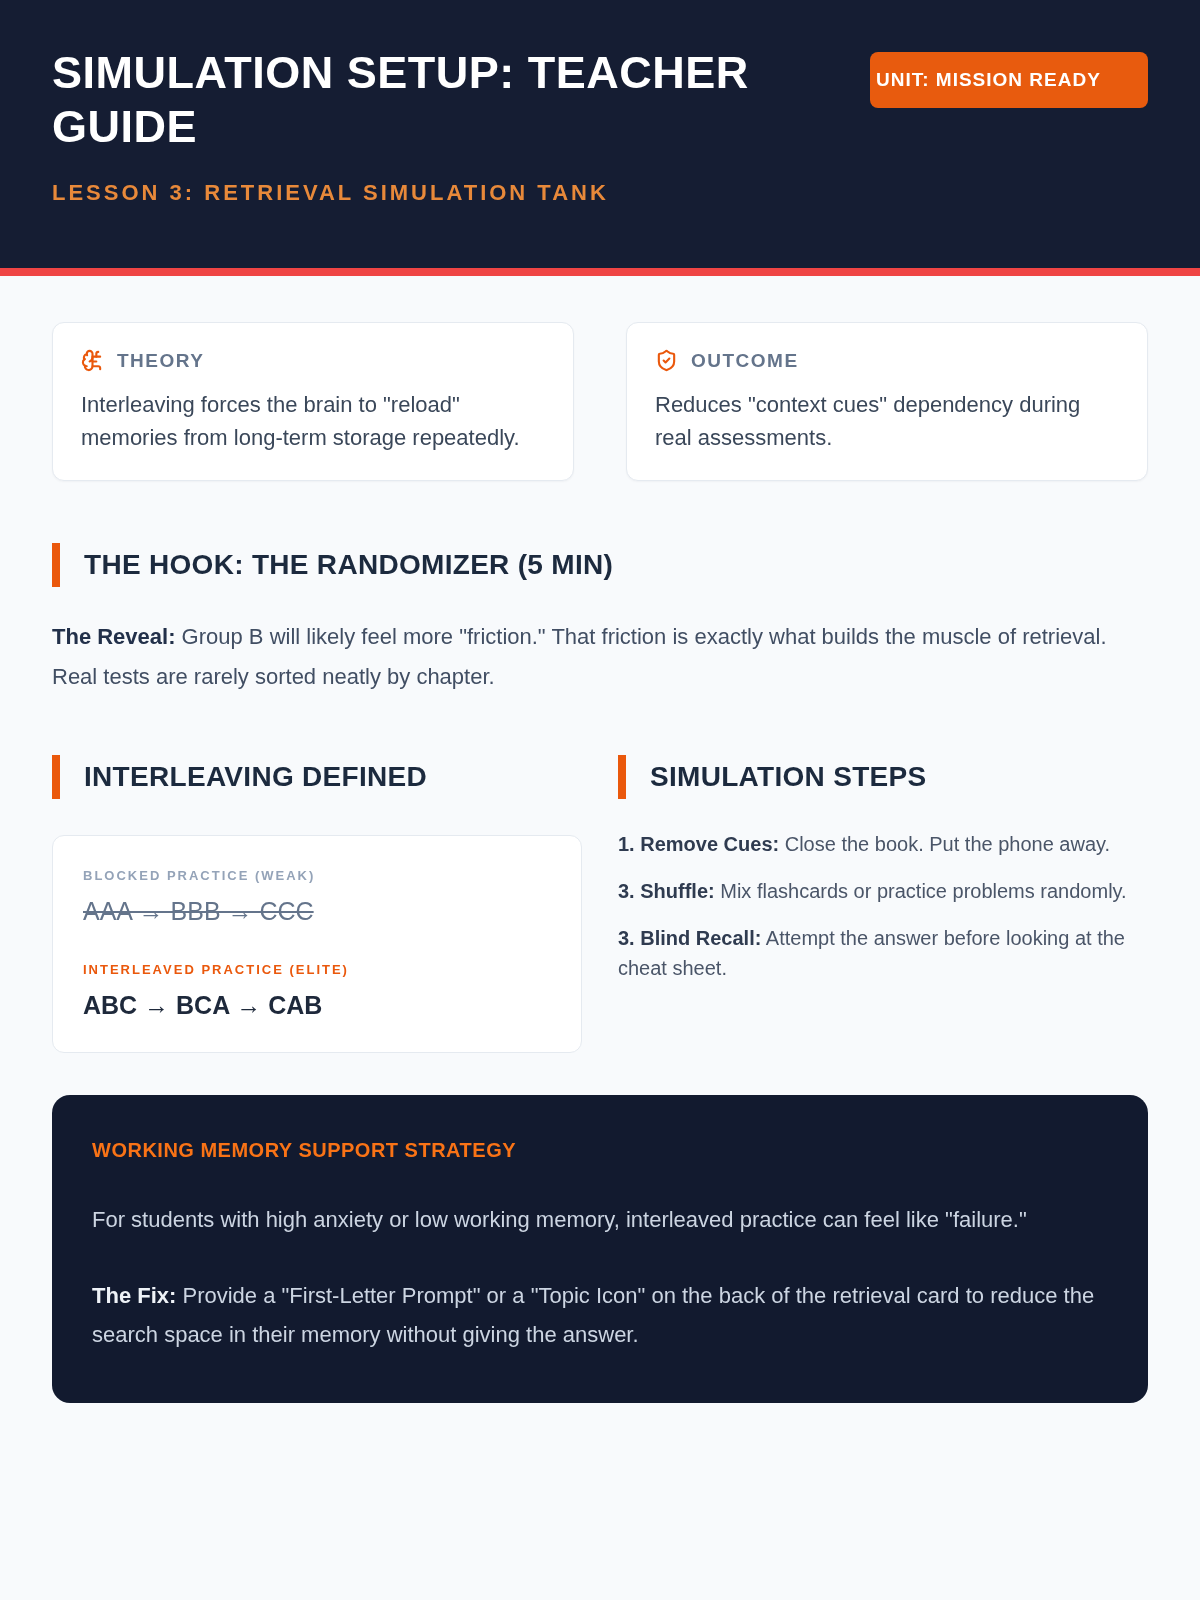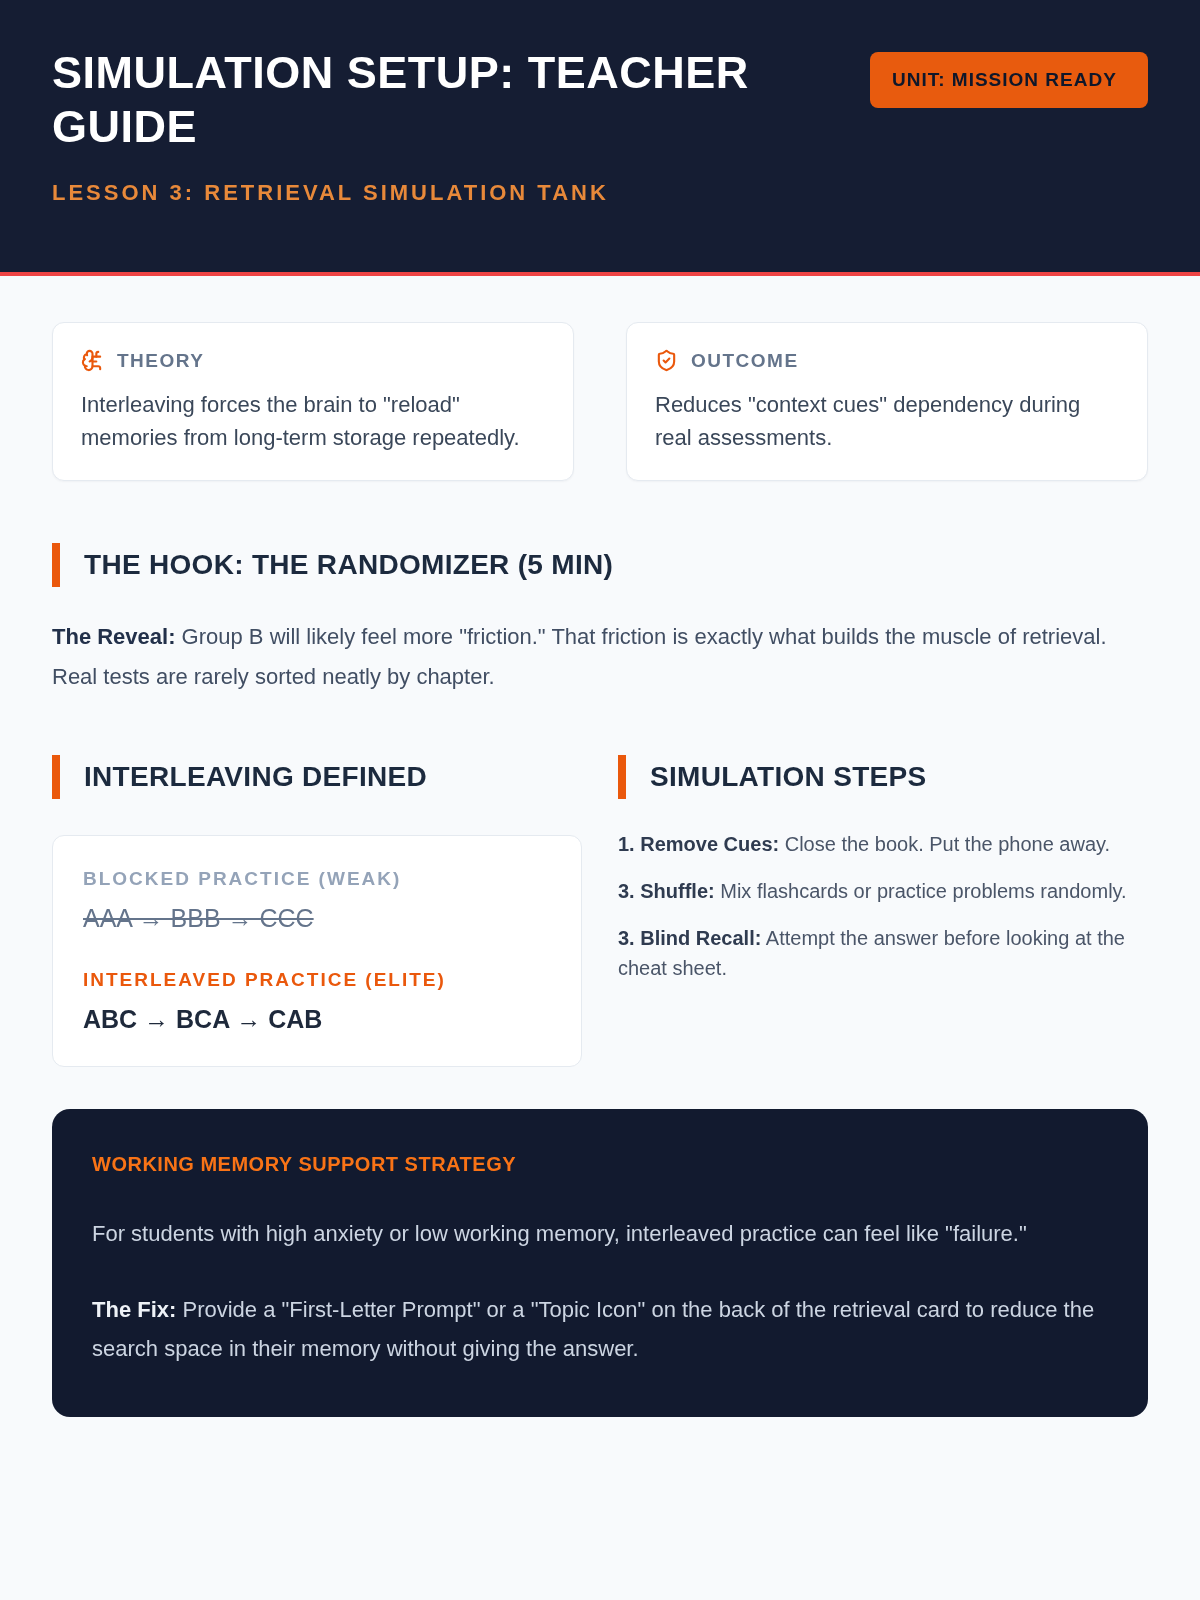--- a/index.html
+++ b/index.html
@@ -8,21 +8,21 @@
     height:1600px;
     overflow:hidden;
     background:#f8fafc;
     font-family:"Liberation Sans", sans-serif;
     color:#3f4c60;
   }
 
   
   .header {
     background:#151d33;
-    border-bottom:4px solid #ef4444;
+    border-bottom:8px solid #ef4444;
     padding:46px 52px 0 52px;
     height:276px;
     display:flex;
     justify-content:space-between;
     align-items:flex-start;
   }
   .header-left { max-width:800px; }
   .page-title {
     color:#ffffff;
     font-size:45px;
@@ -34,26 +34,26 @@
   .page-subtitle {
     margin-top:26px;
     color:#e8893a;
     font-size:22px;
     font-weight:700;
     letter-spacing:3px;
   }
   .unit-badge {
     margin-top:6px;
     background:#e85b0e;
-    color:#0f172a;
+    color:#ffffff;
     font-size:19px;
     font-weight:700;
     letter-spacing:1px;
     line-height:1.45;
-    padding:14px 22px;
+    padding:14px 6px;
     border-radius:8px;
     width:278px;
   }
 
   
   .main { padding:0 52px; }
 
   .cards-row {
     display:flex;
     gap:52px;
@@ -122,21 +122,21 @@
   .column { flex:1; min-width:0; }
 
   .practice-card {
     margin-top:36px;
     background:#ffffff;
     border:1px solid #e5eaf0;
     border-radius:12px;
     padding:32px 30px;
   }
   .practice-label {
-    font-size:19px;
+    font-size:13px;
     font-weight:700;
     letter-spacing:2px;
   }
   .practice-label.weak { color:#94a3b8; }
   .practice-label.elite { color:#ea580c; margin-top:36px; }
   .practice-seq {
     margin-top:14px;
     font-size:25px;
   }
   .practice-seq.weak {

